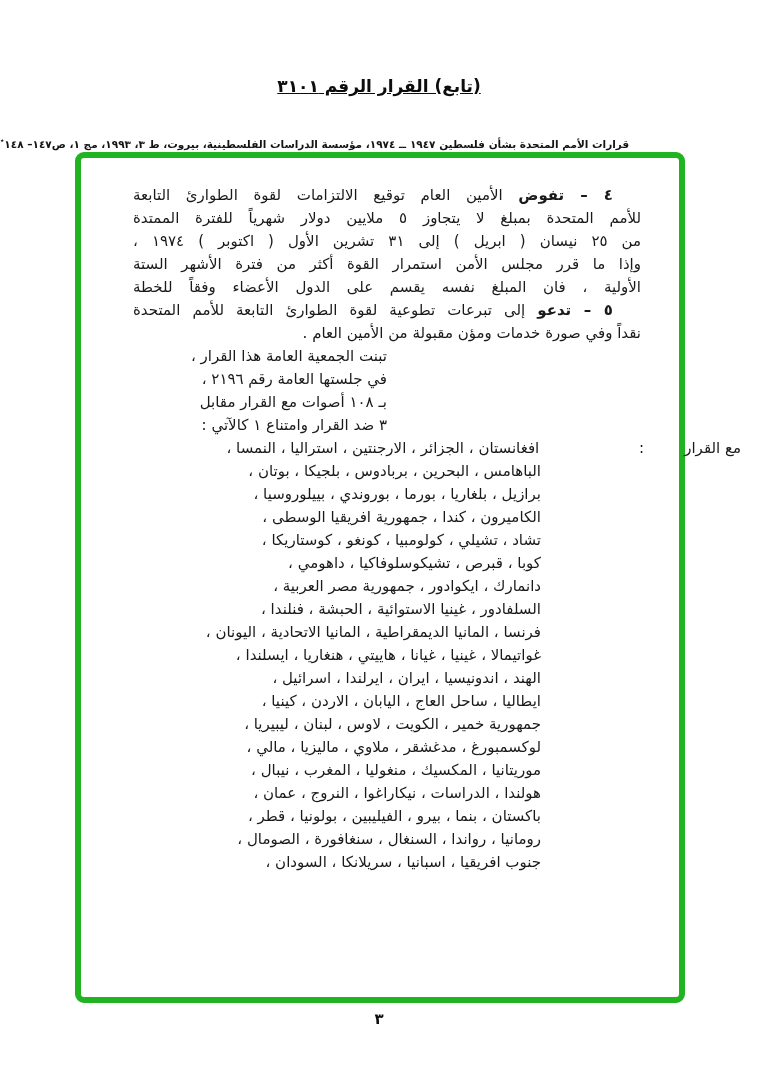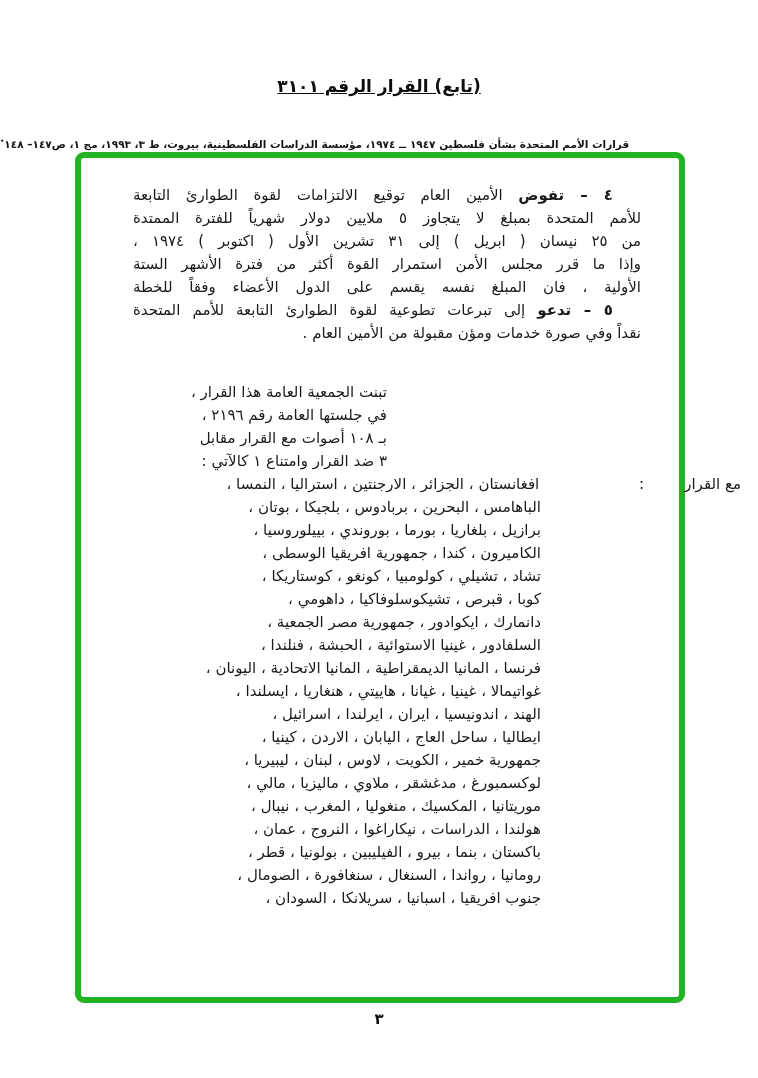--- a/index.html
+++ b/index.html
@@ -38,21 +38,21 @@
     direction:rtl;
     padding:26px 38px 0 52px;
     font-size:15px;
     line-height:23px;
     color:#1a1a1a;
   }
   .jline{text-align:justify;text-align-last:justify;}
   .rline{text-align:right;}
   .indent-first{text-indent:28px;}
   .lead-bold{font-weight:bold;}
-  .adoption-block{margin-right:254px;text-align:right;margin-top:36px;}
+  .adoption-block{margin-right:254px;text-align:right;}
   .vote-list{padding-right:100px;}
   .vote-line{text-align:right;}
   .vote-first{text-indent:-100px;}
   .vote-label{
     display:inline-flex;
     justify-content:space-between;
     width:97px;
     direction:rtl;
   }
   .page-number{
@@ -93,21 +93,21 @@
     <div class="vote-list">
       <div class="vote-line vote-first"><span class="vote-label">
             <span>مع القرار</span>
             <span>:</span>
           </span> <span>افغانستان ، الجزائر ، الارجنتين ، استراليا ، النمسا ،</span></div>
       <div class="vote-line">الباهامس ، البحرين ، بربادوس ، بلجيكا ، بوتان ،</div>
       <div class="vote-line">برازيل ، بلغاريا ، بورما ، بوروندي ، بييلوروسيا ،</div>
       <div class="vote-line">الكاميرون ، كندا ، جمهورية افريقيا الوسطى ،</div>
       <div class="vote-line">تشاد ، تشيلي ، كولومبيا ، كونغو ، كوستاريكا ،</div>
       <div class="vote-line">كوبا ، قبرص ، تشيكوسلوفاكيا ، داهومي ،</div>
-      <div class="vote-line">دانمارك ، ايكوادور ، جمهورية مصر الجمعية ،</div>
+      <div class="vote-line">دانمارك ، ايكوادور ، جمهورية مصر العربية ،</div>
       <div class="vote-line">السلفادور ، غينيا الاستوائية ، الحبشة ، فنلندا ،</div>
       <div class="vote-line">فرنسا ، المانيا الديمقراطية ، المانيا الاتحادية ، اليونان ،</div>
       <div class="vote-line">غواتيمالا ، غينيا ، غيانا ، هاييتي ، هنغاريا ، ايسلندا ،</div>
       <div class="vote-line">الهند ، اندونيسيا ، ايران ، ايرلندا ، اسرائيل ،</div>
       <div class="vote-line">ايطاليا ، ساحل العاج ، اليابان ، الاردن ، كينيا ،</div>
       <div class="vote-line">جمهورية خمير ، الكويت ، لاوس ، لبنان ، ليبيريا ،</div>
       <div class="vote-line">لوكسمبورغ ، مدغشقر ، ملاوي ، ماليزيا ، مالي ،</div>
       <div class="vote-line">موريتانيا ، المكسيك ، منغوليا ، المغرب ، نيبال ،</div>
       <div class="vote-line">هولندا ، الدراسات ، نيكاراغوا ، النروج ، عمان ،</div>
       <div class="vote-line">باكستان ، بنما ، بيرو ، الفيليبين ، بولونيا ، قطر ،</div>

